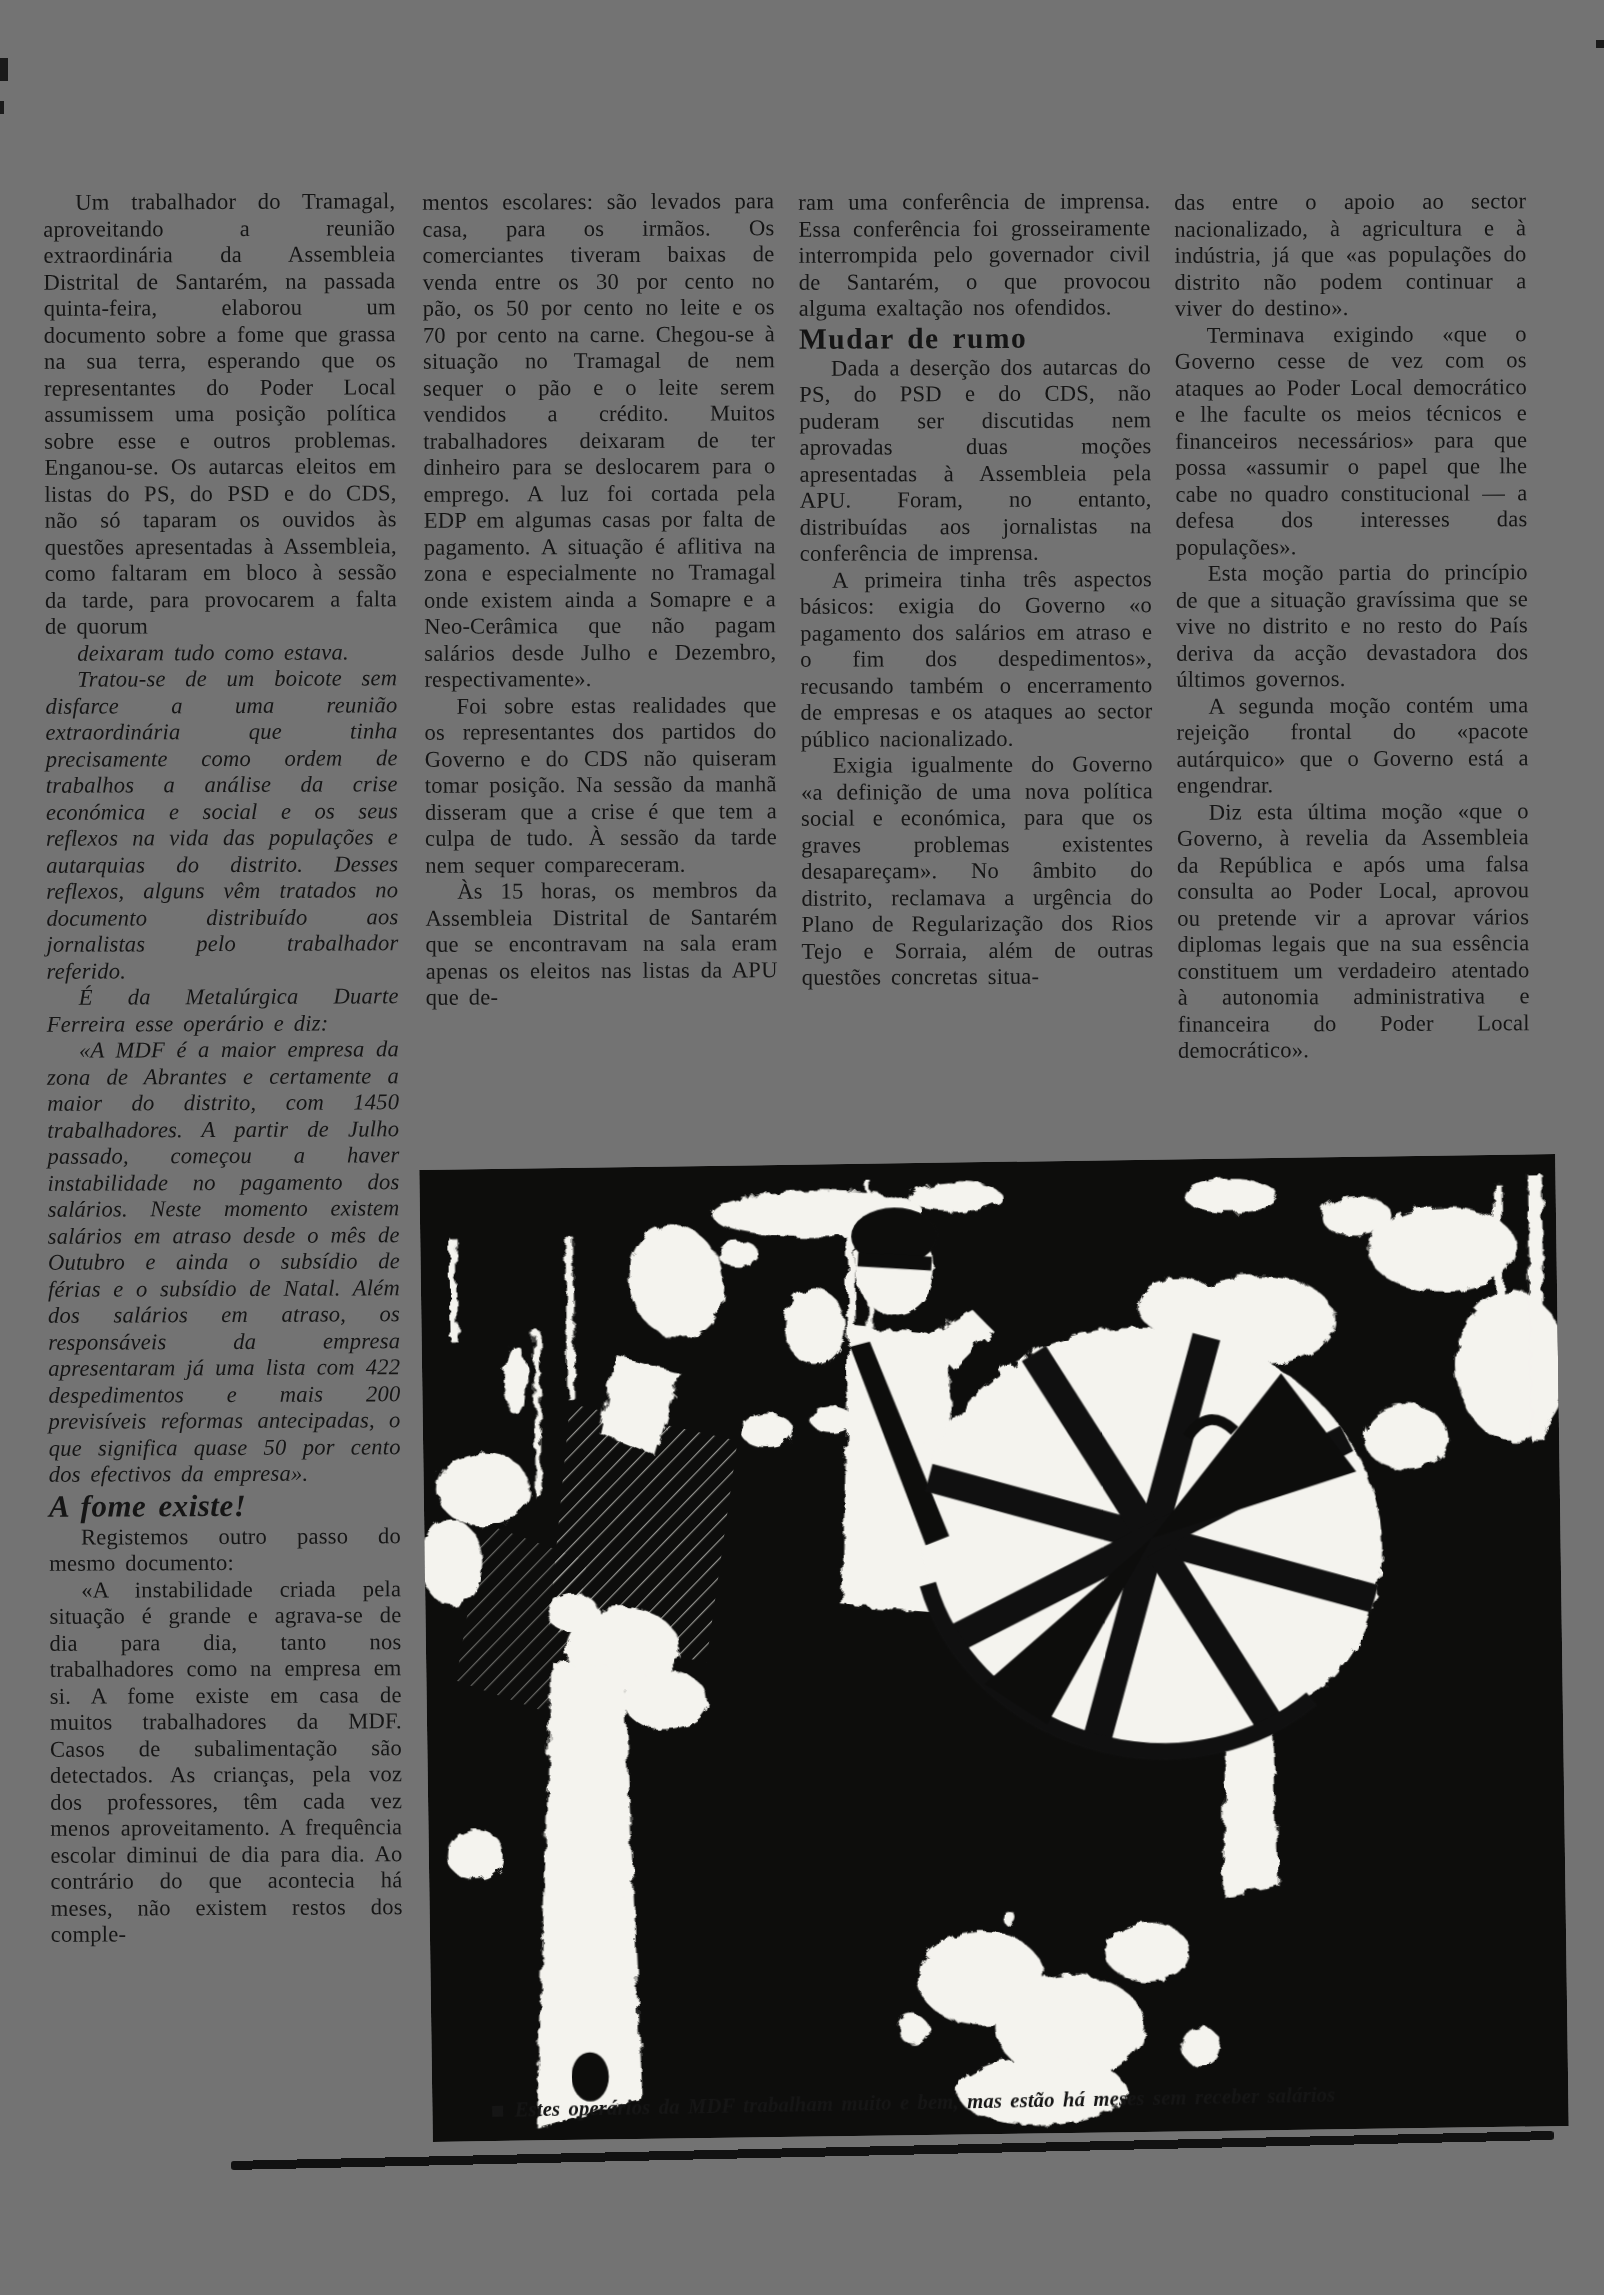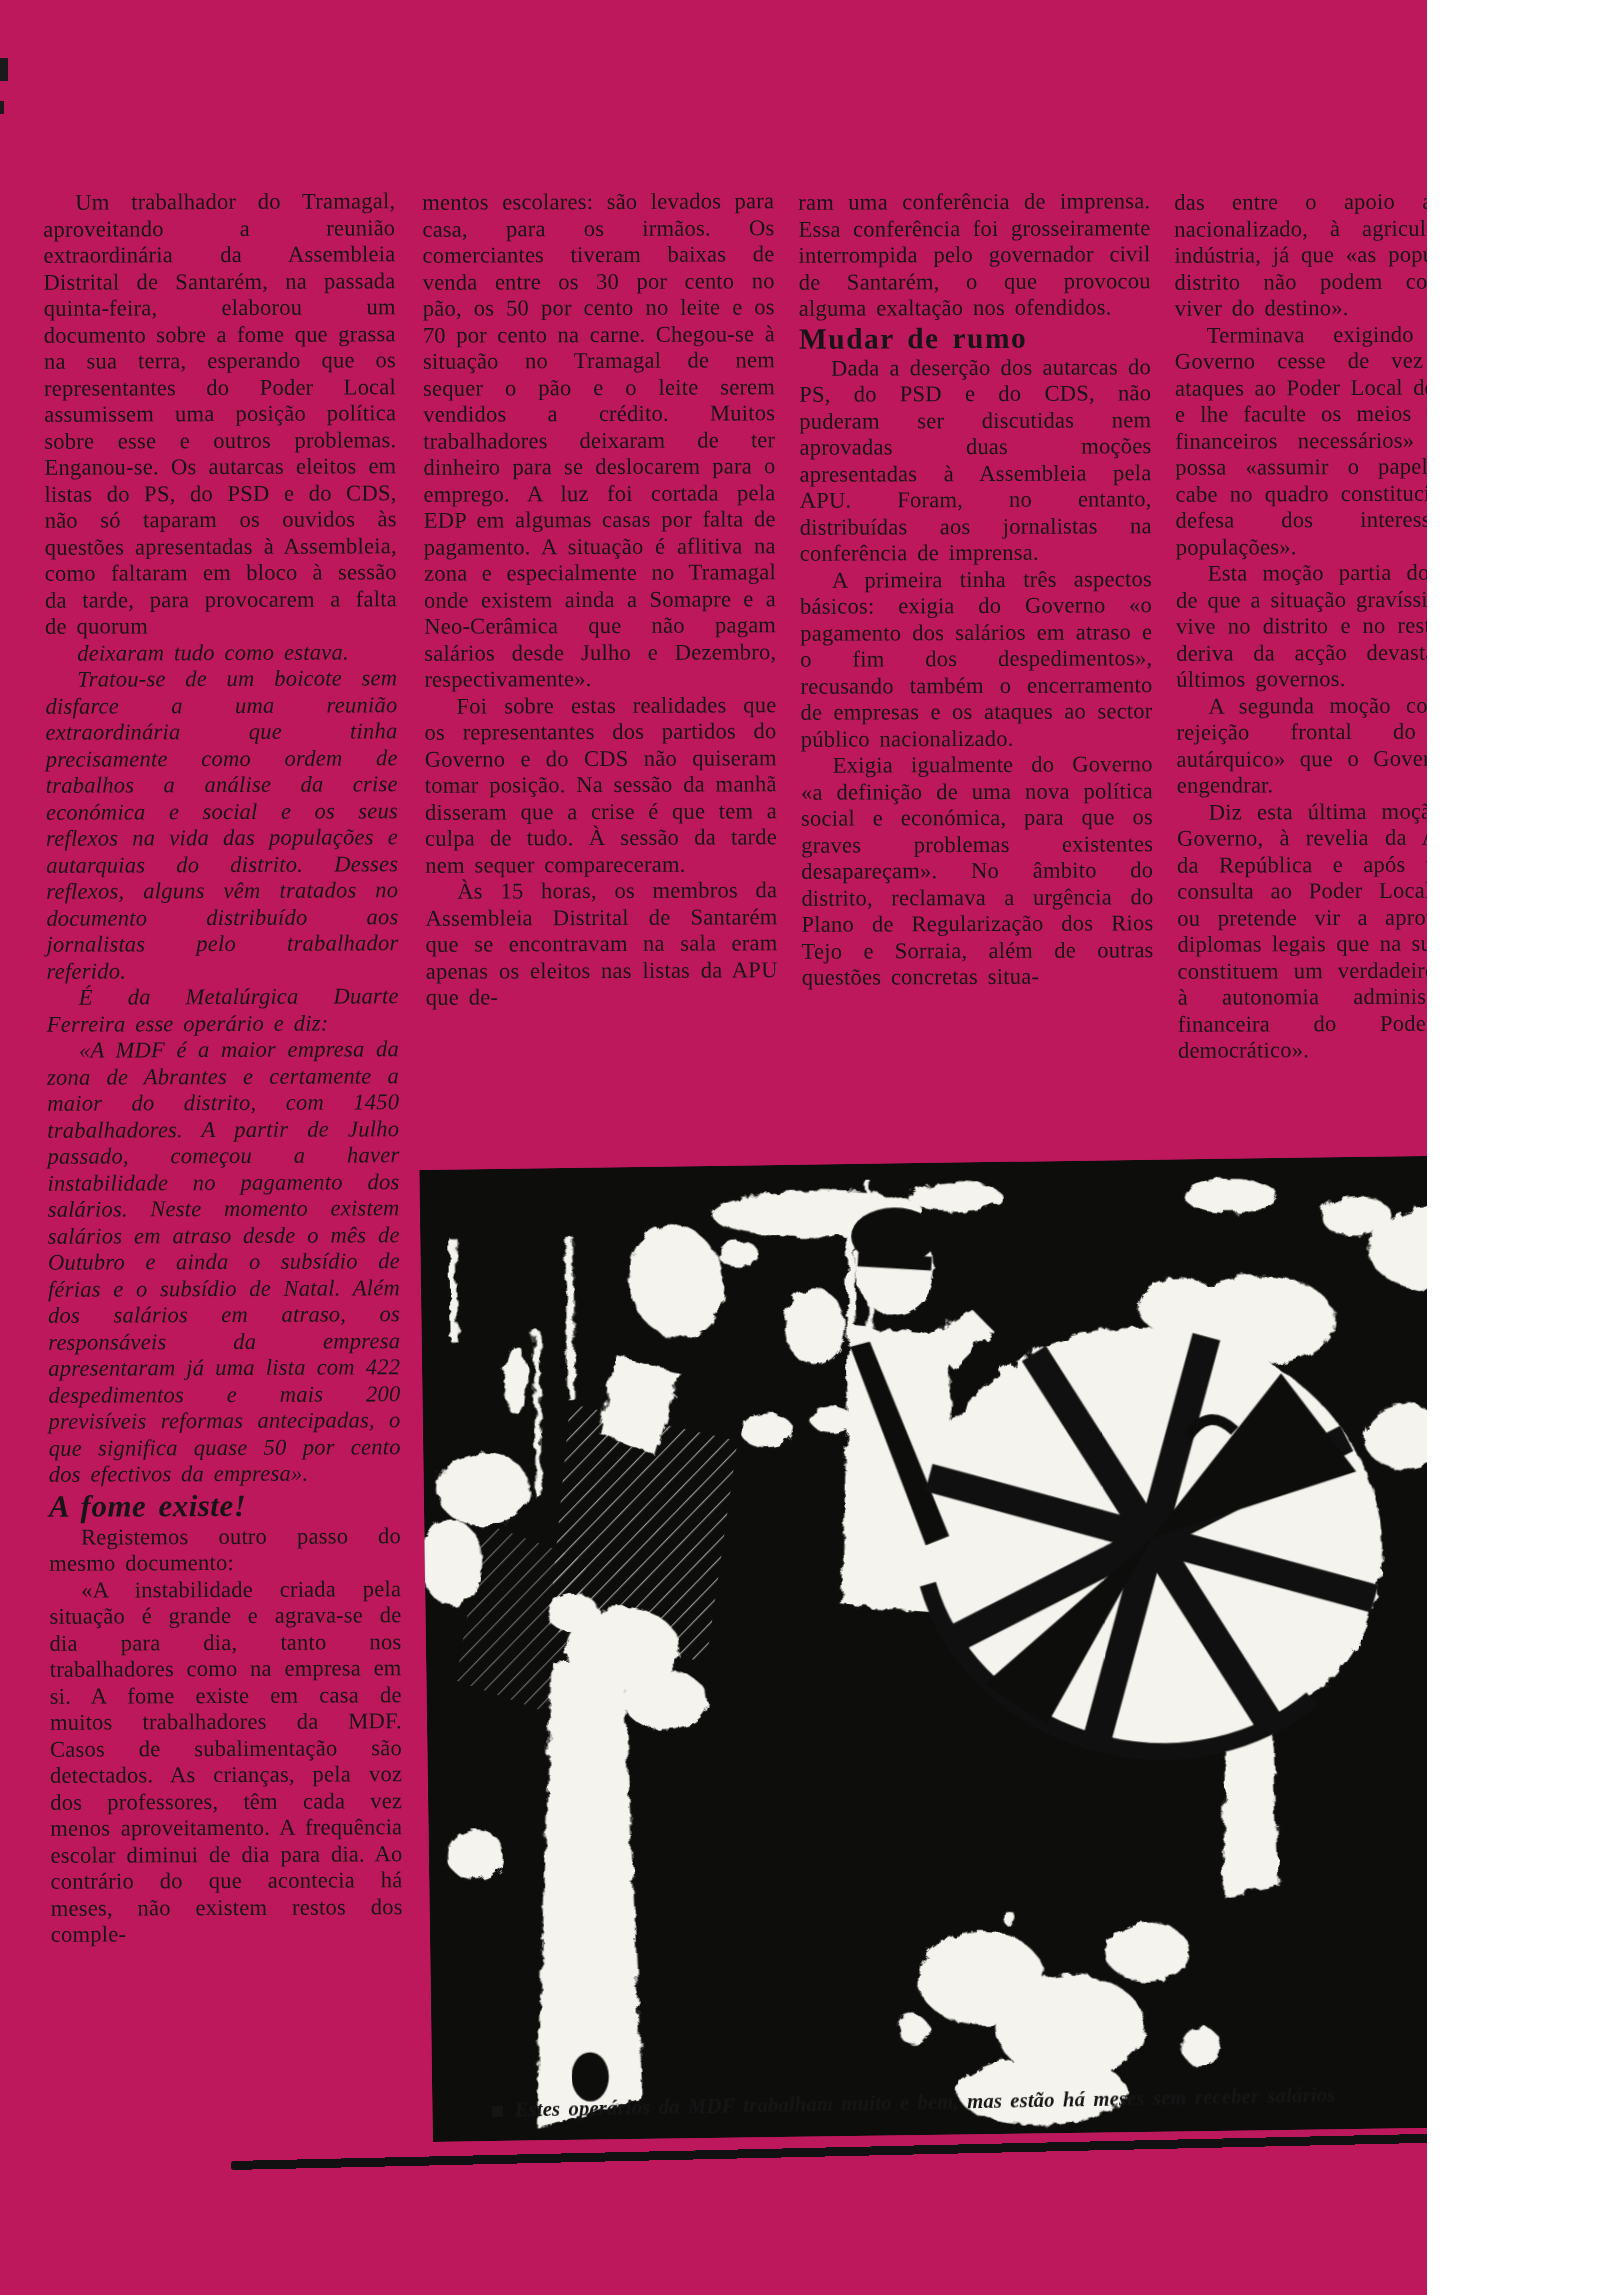--- a/index.html
+++ b/index.html
@@ -1,19 +1,19 @@
 <!DOCTYPE html>
 <html style="font-size:7.9px"><head>
 <meta charset="utf-8">
 <style>
   html,body{margin:0;padding:0;background:#ffffff;}
   .page{
     position:relative;
-    width:1427px;height:2295px;
-    background:#be185d;
+    width:1604px;height:2295px;
+    background:#737373;
     color:#151515;
     font-family:"Liberation Serif", serif;
     overflow:hidden;
   }
   .col{
     position:absolute;top:189px;width:352px;
     font-size:22.6px;line-height:26.5px;
     text-align:justify;
     word-spacing:3.9px;letter-spacing:0.2px;
     transform:rotate(-0.25deg);

